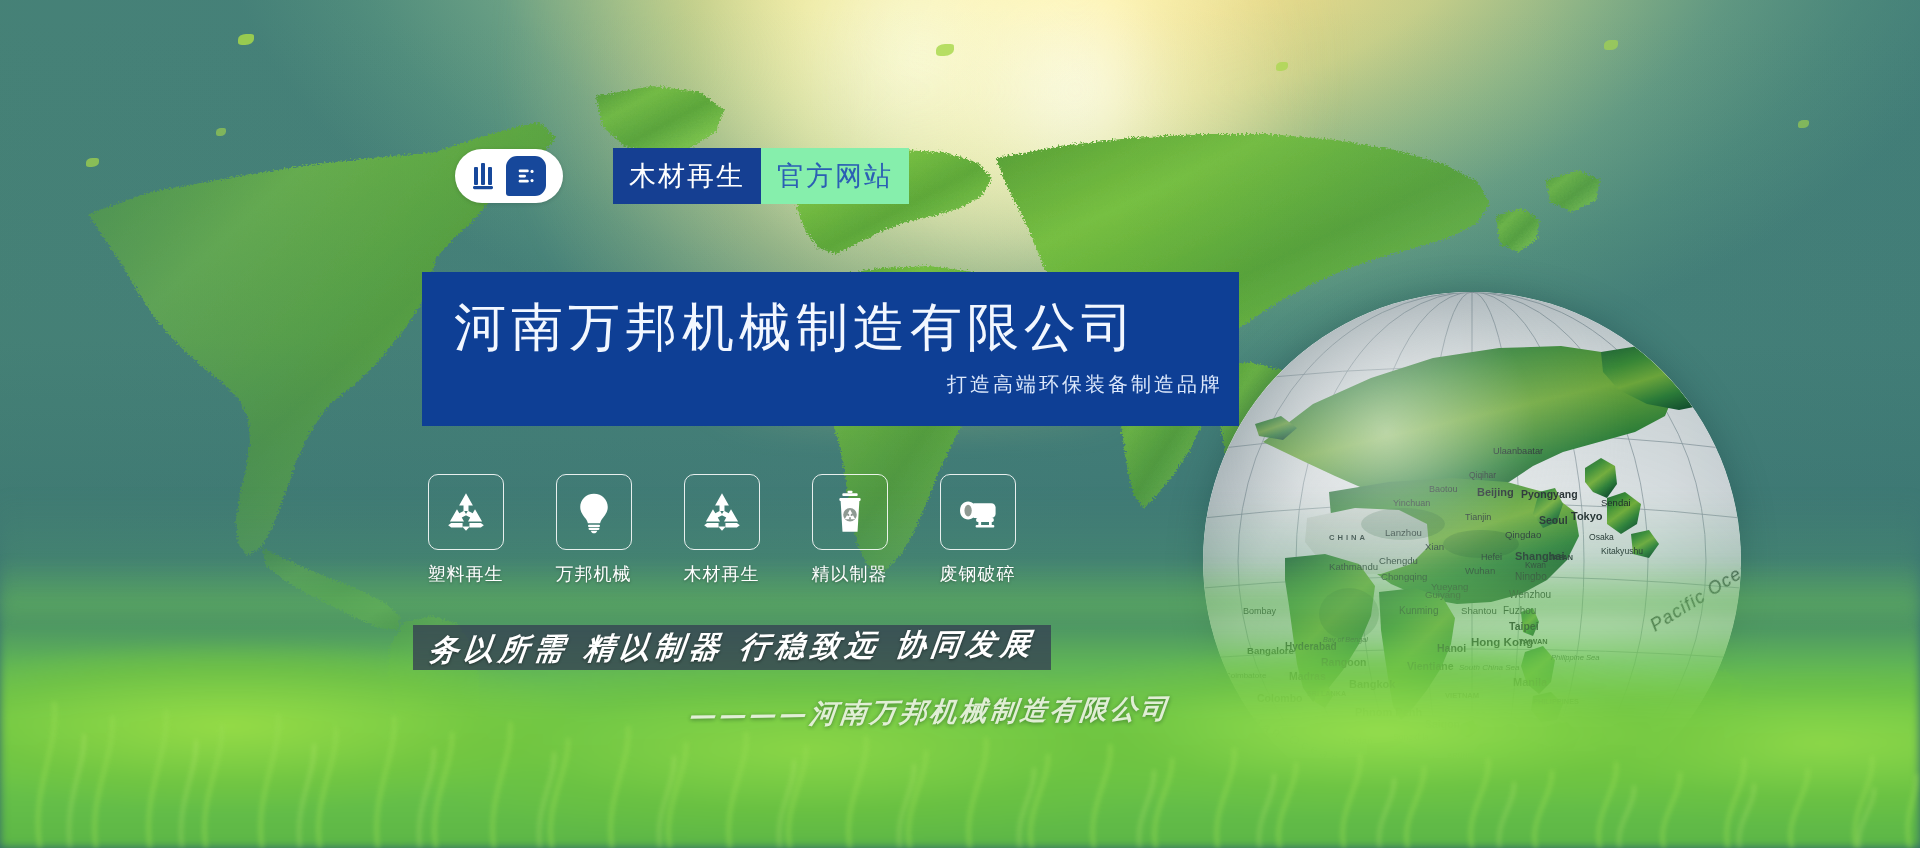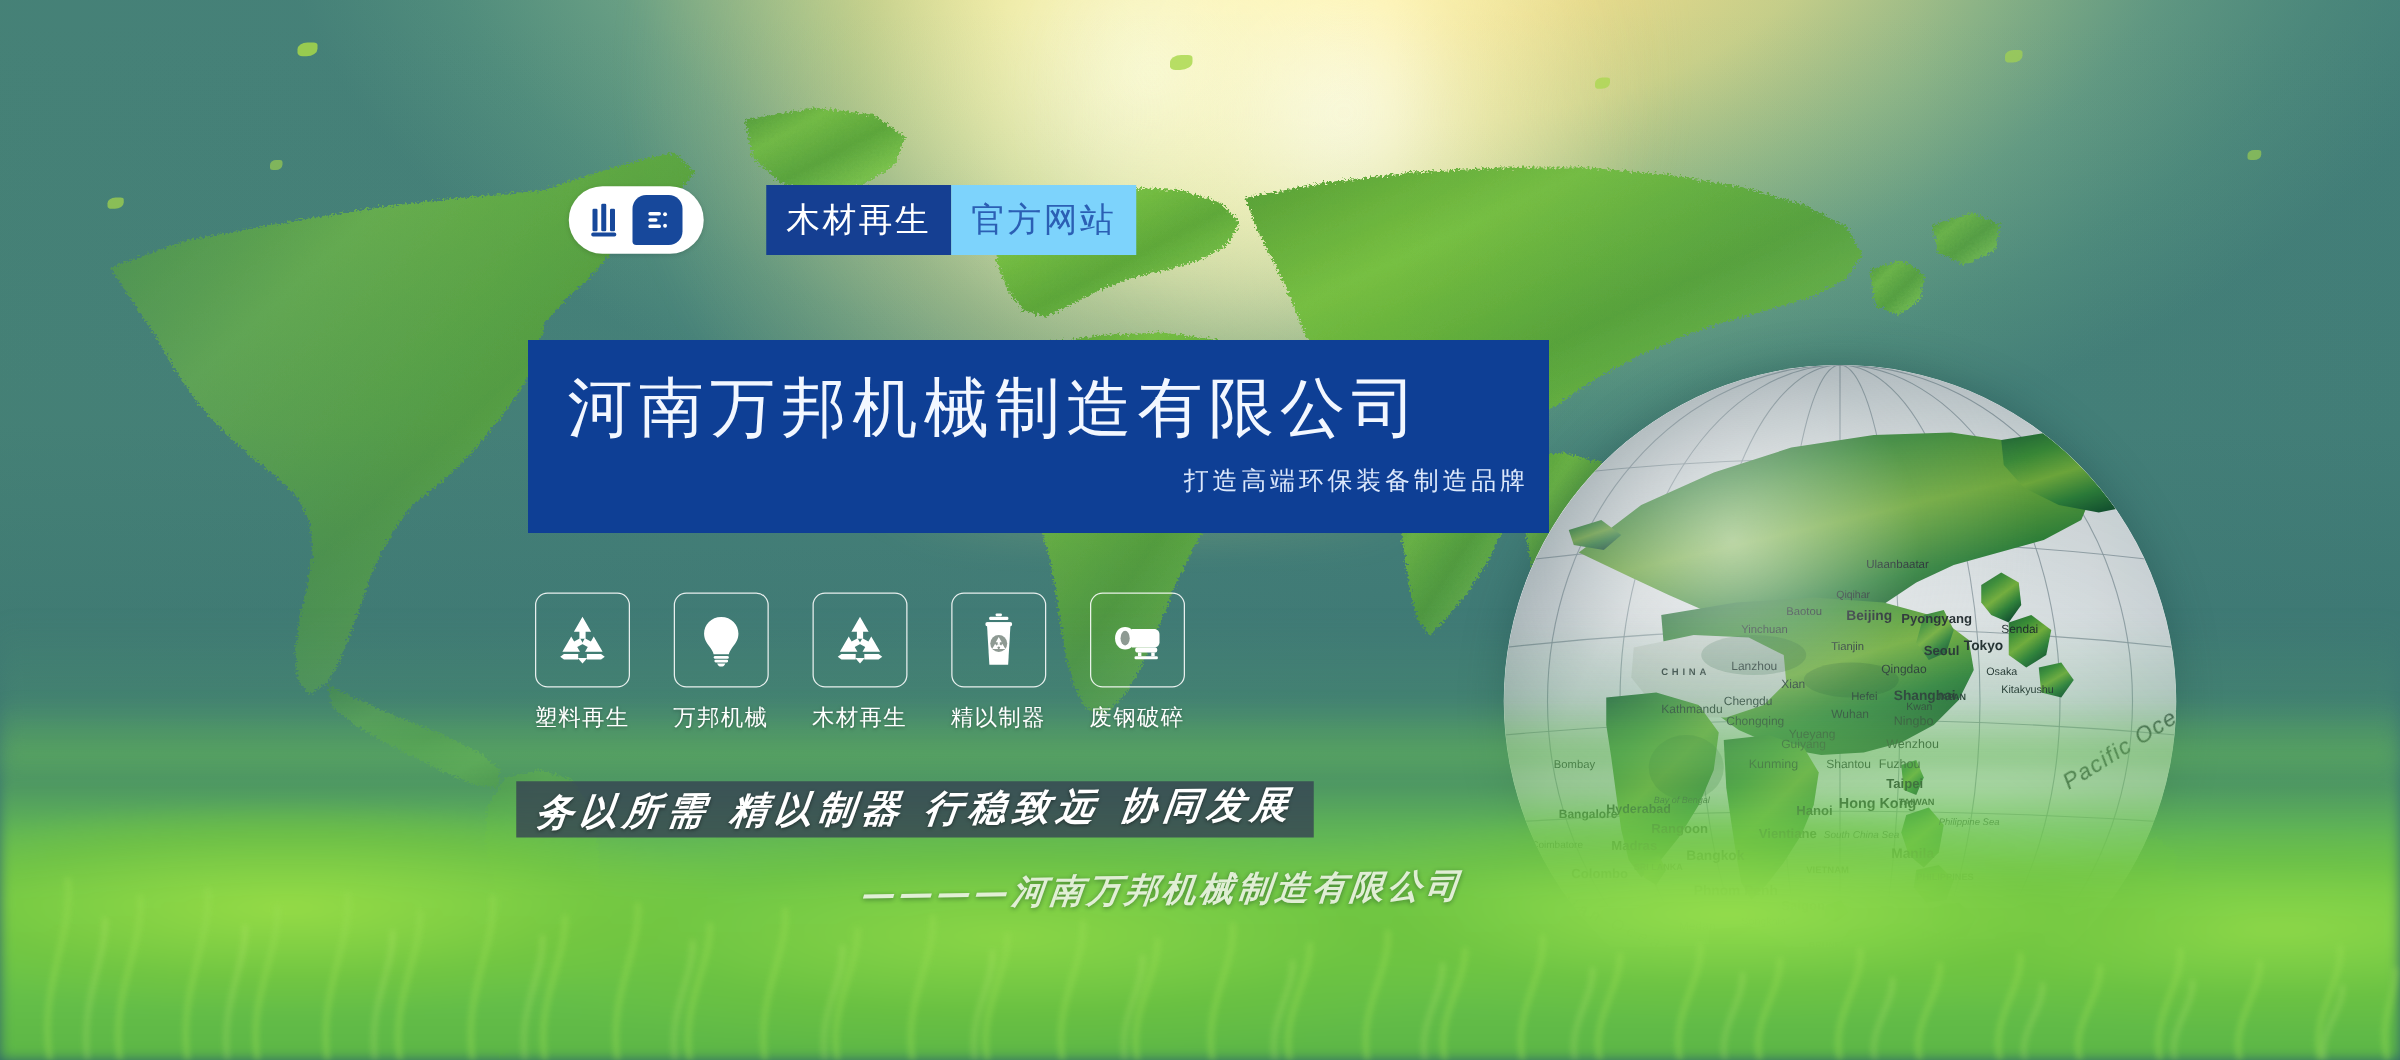--- a/index.html
+++ b/index.html
@@ -89,42 +89,42 @@
   }
   .logo-w{ width:28px; height:30px; }
   .logo-b{ width:40px; height:40px; background:#17489b; border-radius:11px 11px 11px 3px;
            display:flex; align-items:center; justify-content:center;}
   .brand-tabs{ display:flex; margin-left:50px; height:56px; }
   .tab-blue{
     background:#153f92; color:#ffffff; font-size:27px; letter-spacing:2px;
     display:flex; align-items:center; padding:0 16px; font-weight:300;
   }
   .tab-white{
-    background:#7dd3fc; color:#2b5fb4; font-size:27px; letter-spacing:2px;
+    background:#86efac; color:#2b5fb4; font-size:27px; letter-spacing:2px;
     display:flex; align-items:center; padding:13px 16px; font-weight:300;
   }
 
   
   .blue-banner{
     position:absolute; left:422px; top:272px; width:817px; height:154px;
     background:#0e3f95;
     display:flex; flex-direction:column; justify-content:center;
     padding:0 16px 0 32px;
   }
   .banner-title{
     color:#f2f7ff; font-size:52px; font-weight:300; letter-spacing:5px; line-height:1.05;
     white-space:nowrap;
   }
   .banner-sub{
     color:#dce8fb; font-size:20px; font-weight:300; letter-spacing:3px;
     text-align:right; margin-top:16px; white-space:nowrap;
   }
 
   
-  .feature-row{ position:absolute; left:419px; top:474px; display:flex; gap:18px; }
+  .feature-row{ position:absolute; left:419px; top:474px; display:flex; gap:35px; }
   .feature{ width:93px; display:flex; flex-direction:column; align-items:center; }
   .feature-box{
     width:76px; height:76px; border:1.6px solid rgba(255,255,255,.88); border-radius:10px;
     display:flex; align-items:center; justify-content:center;
   }
   .feature-box svg{ display:block; }
   .feature-label{
     margin-top:12px; color:#ffffff; font-size:18px; letter-spacing:1px; white-space:nowrap;
     text-shadow:0 1px 3px rgba(0,0,0,.35);
   }

